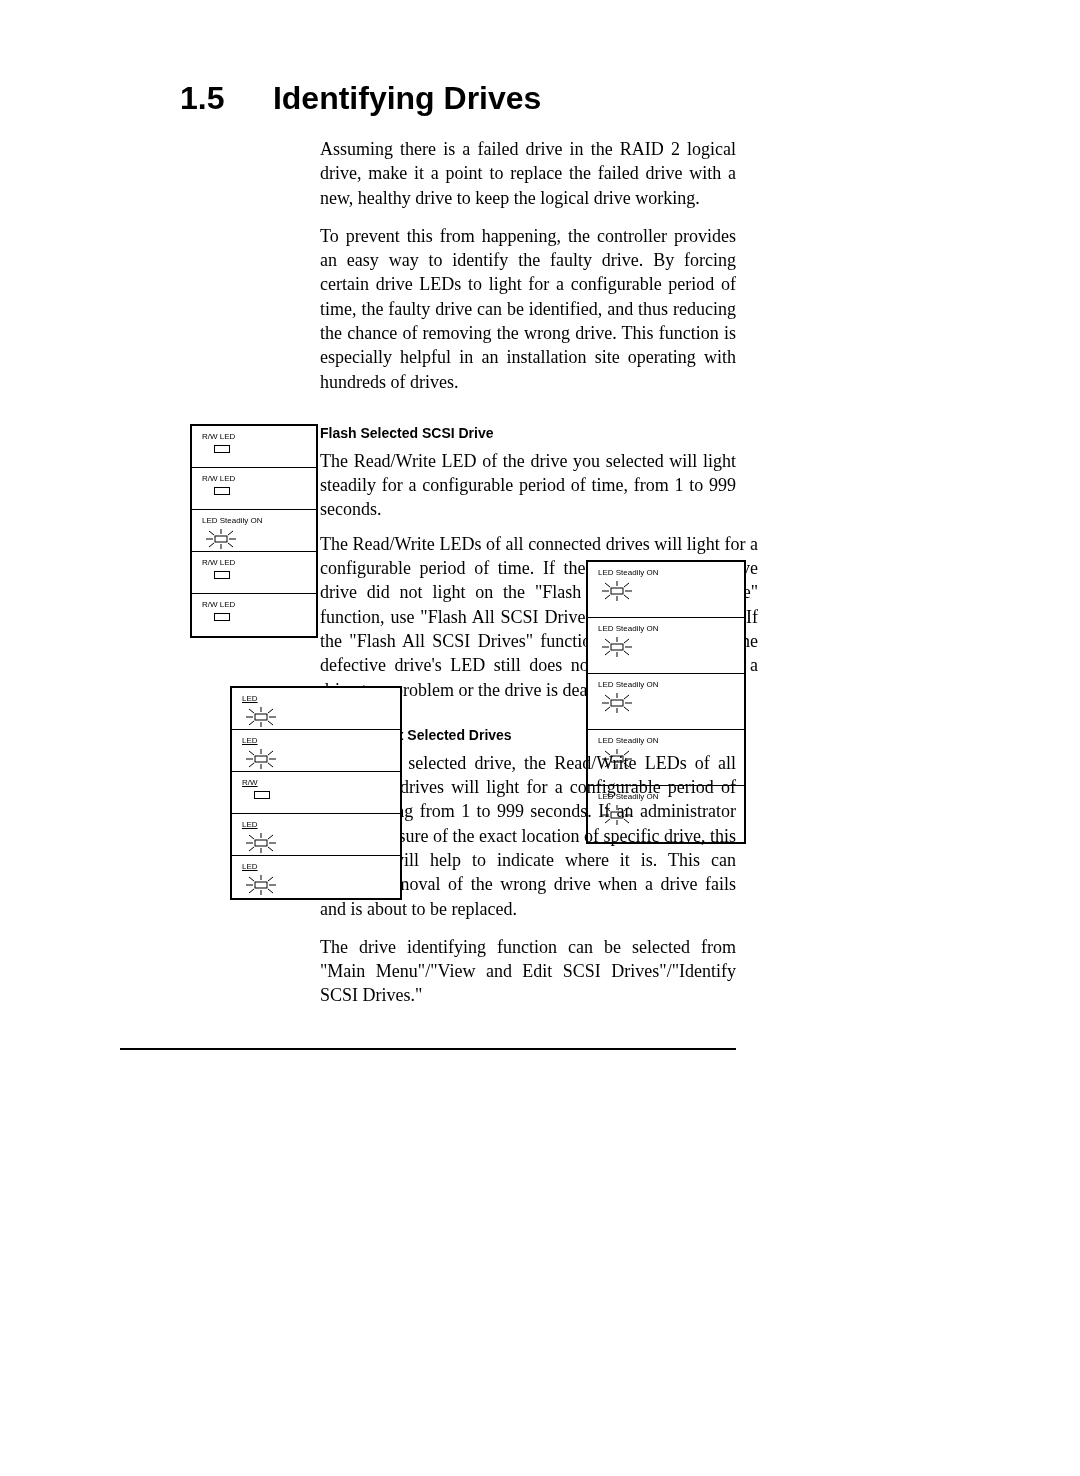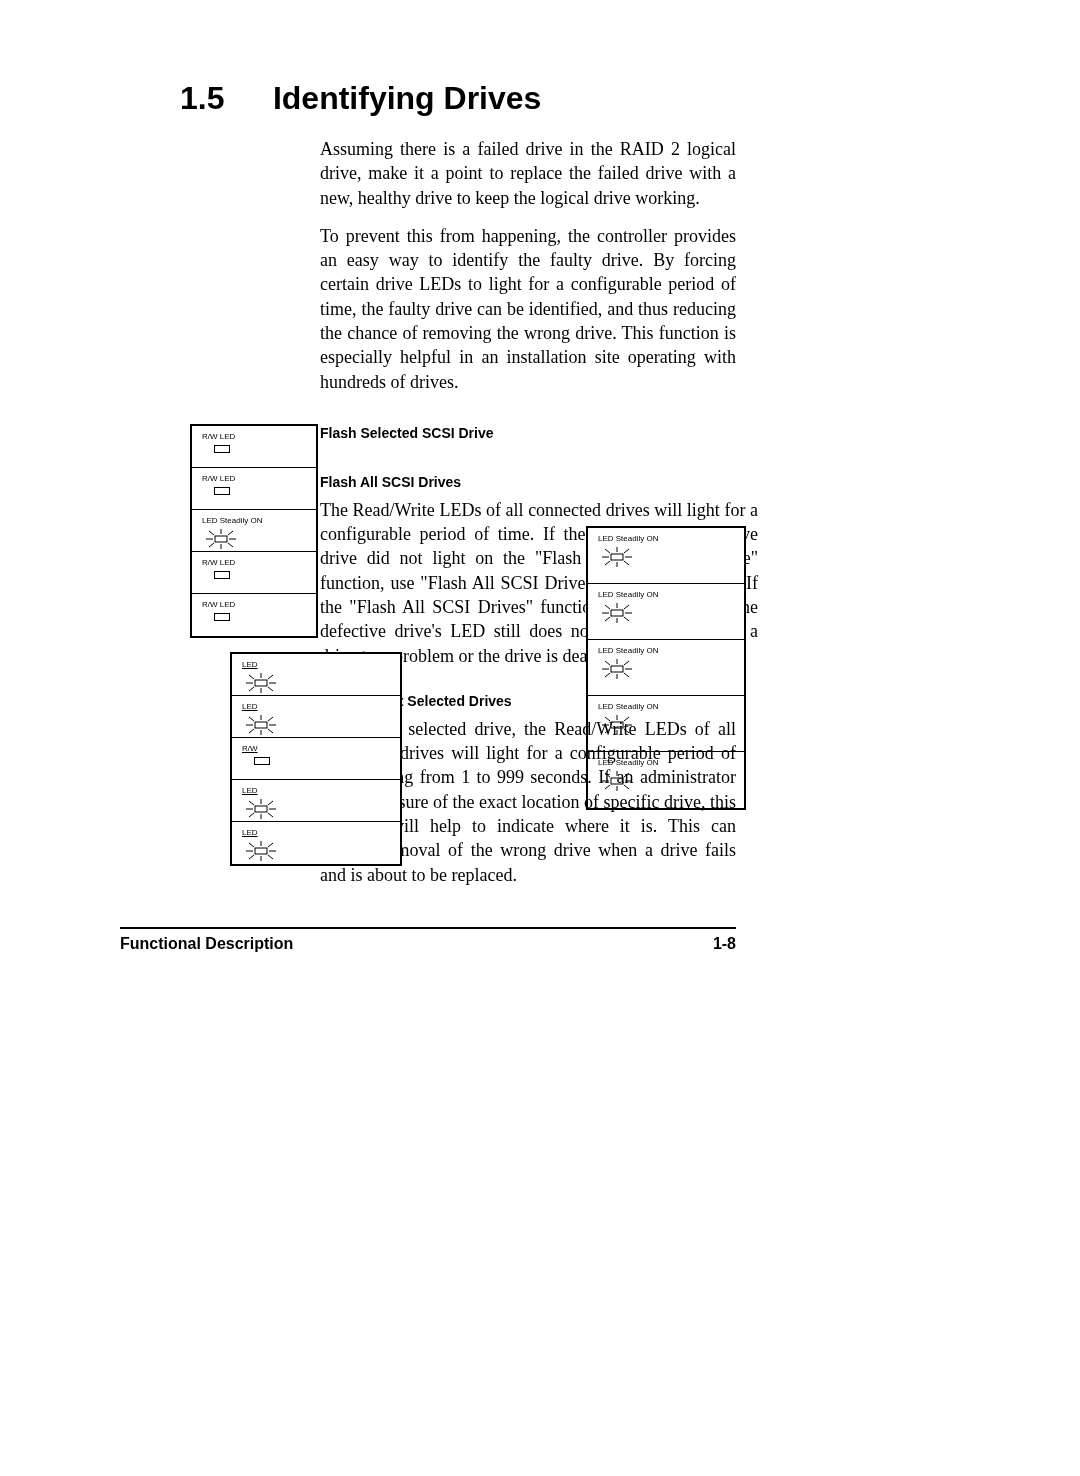--- a/index.html
+++ b/index.html
@@ -114,22 +114,22 @@
                   <line x1="5" y1="2" x2="10" y2="6" stroke="#000"></line>
                   <line x1="29" y1="2" x2="24" y2="6" stroke="#000"></line>
                   <line x1="5" y1="18" x2="10" y2="14" stroke="#000"></line>
                   <line x1="29" y1="18" x2="24" y2="14" stroke="#000"></line>
                 </svg></div></div>
             <div class="cell"><span>R/W LED</span><span class="led-rect"></span></div>
             <div class="cell"><span>R/W LED</span><span class="led-rect"></span></div>
           </div>
       </div>
       <div class="sub">Flash Selected SCSI Drive</div>
-
-      <div class="sub" style="margin-top:30px;">Flash All SCSI Drives</div>
+      <div class="sub2body">The Read/Write LED of the drive you selected will light steadily for a configurable period of time, from 1 to 999 seconds.</div>
+
       <div class="row">
         <div class="flash-all-text sub2body">The Read/Write LEDs of all connected drives will light for a configurable period of time.  If the LED of the defective drive did not light on the "Flash Selected SCSI Drive" function, use "Flash All SCSI Drives" to verify the fault.  If the "Flash All SCSI Drives" function is executed, and the defective drive's LED still does not respond, it can be a drive tray problem or the drive is dead.</div>
         <div class="diagram-right">
           <div class="diag diag2" id="diag-right">
               <div class="cell"><span>LED Steadily ON</span><div class="rays"><svg width="34" height="20" viewBox="0 0 34 20">
                     <rect x="11" y="7" width="12" height="6" fill="none" stroke="#000" stroke-width="1"></rect>
                     <line x1="17" y1="0" x2="17" y2="5" stroke="#000"></line>
                     <line x1="17" y1="15" x2="17" y2="20" stroke="#000"></line>
                     <line x1="2" y1="10" x2="9" y2="10" stroke="#000"></line>
                     <line x1="25" y1="10" x2="32" y2="10" stroke="#000"></line>
@@ -232,21 +232,18 @@
                   <line x1="25" y1="10" x2="32" y2="10" stroke="#000"></line>
                   <line x1="5" y1="2" x2="10" y2="6" stroke="#000"></line>
                   <line x1="29" y1="2" x2="24" y2="6" stroke="#000"></line>
                   <line x1="5" y1="18" x2="10" y2="14" stroke="#000"></line>
                   <line x1="29" y1="18" x2="24" y2="14" stroke="#000"></line>
                 </svg></div></div>
           </div>
       </div>
       <div class="sub">Flash All but Selected Drives</div>
       <div class="sub2body">Except the selected drive, the Read/Write LEDs of all connected drives will light for a configurable period of time ranging from 1 to 999 seconds.  If an administrator can not be sure of the exact location of specific drive, this function will help to indicate where it is.  This can prevent removal of the wrong drive when a drive fails and is about to be replaced.</div>
+      <div class="sub2body" style="margin-top:14px;">The drive identifying function can be selected from "Main Menu"/"View and Edit SCSI Drives"/"Identify SCSI Drives."</div>
     </div>
   </div>
 
   <hr class="hr">
-  <div class="footer">
-    <span class="fl">Functional Description</span>
-    <span class="fr">1-8</span>
-  </div>
 </div>
 
 </body></html>

